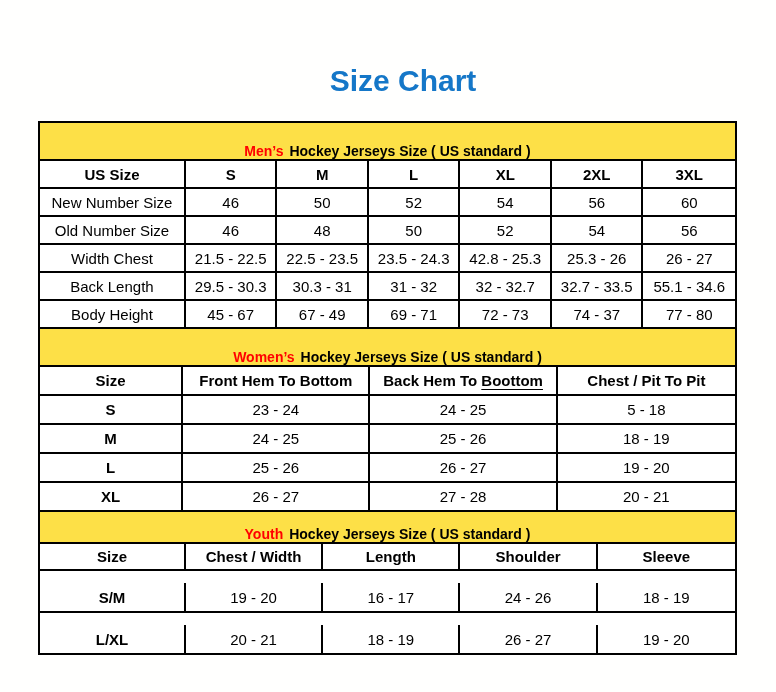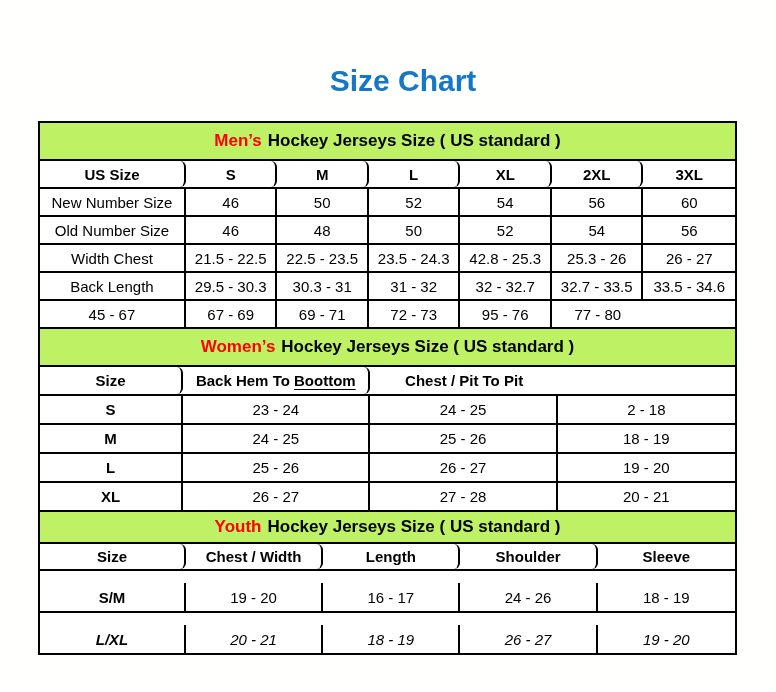--- a/index.html
+++ b/index.html
@@ -30,52 +30,52 @@
   .chart {
     position: absolute;
     left: 38px;
     top: 121px;
     width: 695px;
     border: 2px solid #000000;
     background: #ffffff;
   }
   .band {
     display: flex;
-    align-items: center;
+    align-items: flex-end;
     justify-content: center;
     gap: 6px;
-    background: #bef264;
+    background: #fde047;
     border-bottom: 2px solid #000000;
     font-weight: 700;
-    font-size: 17px;
+    font-size: 14px;
     color: #000000;
   }
   .band.h36 { height: 36px; }
   .band.h30 { height: 30px; }
   .band .hl { color: #FF0000; }
   .grid-row {
     display: grid;
     border-bottom: 2px solid #000000;
   }
-  .grid-row.no-bb { border-bottom: none; font-style: italic; }
+  .grid-row.no-bb { border-bottom: none; }
   .grid-row > div {
     display: flex;
     align-items: center;
     justify-content: center;
     border-right: 2px solid #000000;
     font-size: 15px;
     color: #000000;
     white-space: nowrap;
     overflow: hidden;
   }
   .grid-row > div:last-child { border-right: none; }
   .cols-m { grid-template-columns: 21% repeat(6, 1fr); }
   .cols-w { grid-template-columns: 20.6% 26.95% 26.95% 1fr; }
   .cols-y { grid-template-columns: 21% repeat(4, 1fr); }
-  .hrow > div { font-weight: 700; border-radius: 6px; }
+  .hrow > div { font-weight: 700; }
   .r26 { height: 26px; }
   .r27 { height: 27px; }
   .r25 { height: 25px; }
   .r28 { height: 28px; margin-top: 12px; }
   .firstbold > div:first-child { font-weight: 700; }
   .squiggle {
     text-decoration-line: underline;
     text-decoration-style: wavy;
     text-decoration-color: #FF0000;
     text-decoration-thickness: 1px;
@@ -137,50 +137,52 @@
       <div>26 - 27</div>
     </div>
 
     <div class="grid-row cols-m r26">
       <div>Back Length</div>
       <div>29.5 - 30.3</div>
       <div>30.3 - 31</div>
       <div>31 - 32</div>
       <div>32 - 32.7</div>
       <div>32.7 - 33.5</div>
-      <div>33.5 - 34.6</div>
-    </div>
-
-    <div class="grid-row cols-m r26">
+      <div>55.1 - 34.6</div>
+    </div>
+
+    <div class="grid-row cols-m r26">
+      <div>Body Height</div>
       <div>45 - 67</div>
-      <div>67 - 69</div>
+      <div>67 - 49</div>
       <div>69 - 71</div>
       <div>72 - 73</div>
-      <div>95 - 76</div>
+      <div>74 - 37</div>
       <div>77 - 80</div>
     </div>
 
     <div class="band h36">
       <span class="hl">Women’s</span>
       <span>Hockey Jerseys Size ( US standard )</span>
     </div>
 
     <div class="grid-row cols-w hrow r27">
       <div>Size</div>
+      <div>Front Hem To Bottom</div>
       <div>
         <span>Back Hem To</span>&nbsp;<span class="squiggle">Boottom</span>
       </div>
       <div>Chest / Pit To Pit</div>
     </div>
 
     <div class="grid-row cols-w firstbold r27">
       <div>S</div>
       <div>23 - 24</div>
       <div>24 - 25</div>
-      <div>2 - 18</div>
+      <div>5 - 18</div>
     </div>
 
     <div class="grid-row cols-w firstbold r27">
       <div>M</div>
       <div>24 - 25</div>
       <div>25 - 26</div>
       <div>18 - 19</div>
     </div>
 
     <div class="grid-row cols-w firstbold r27">

